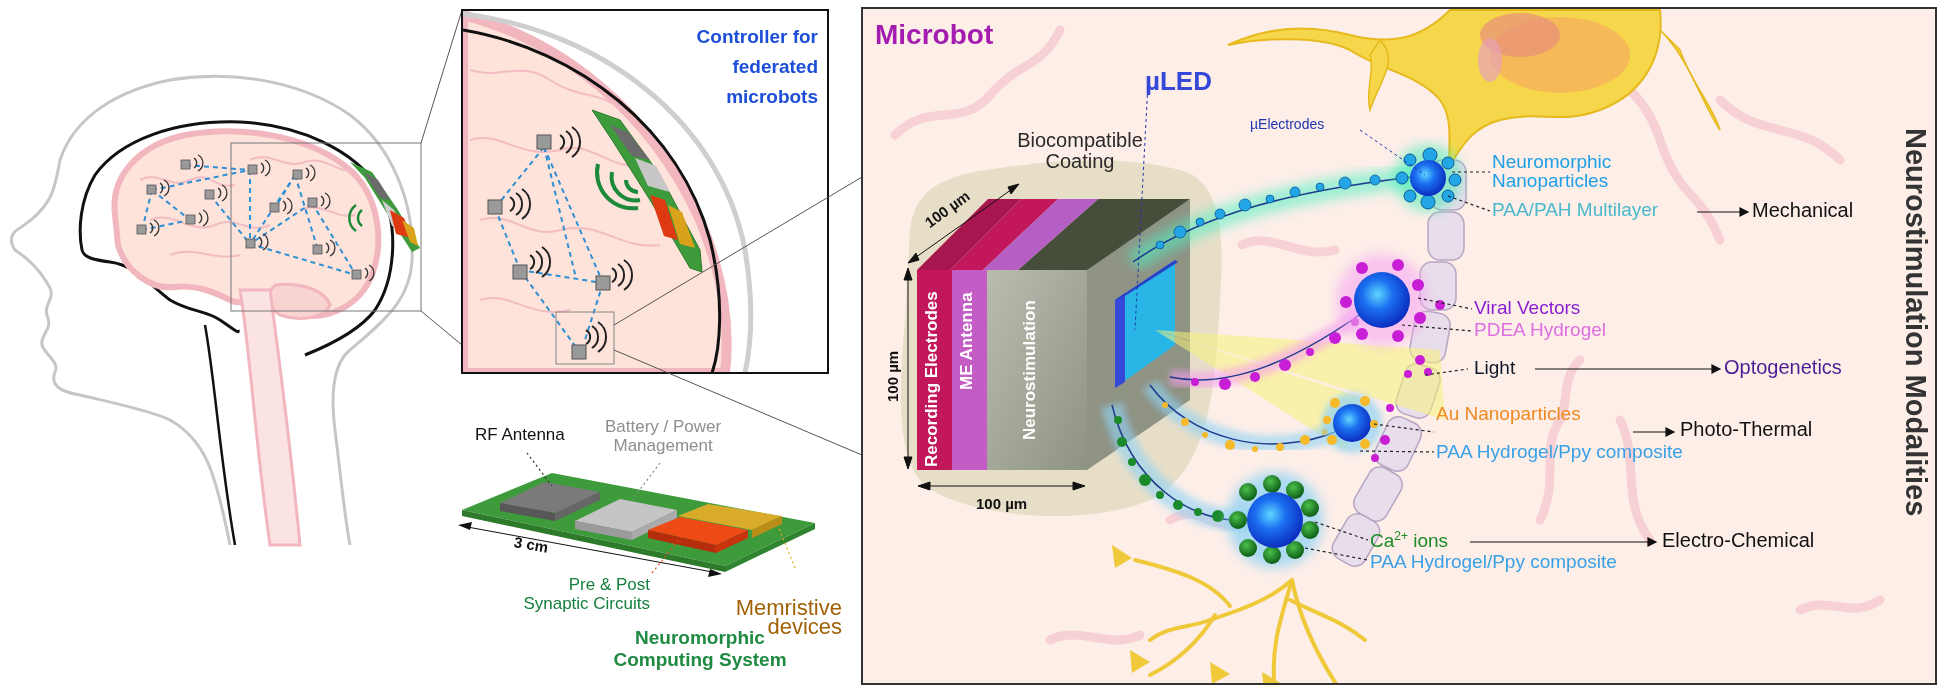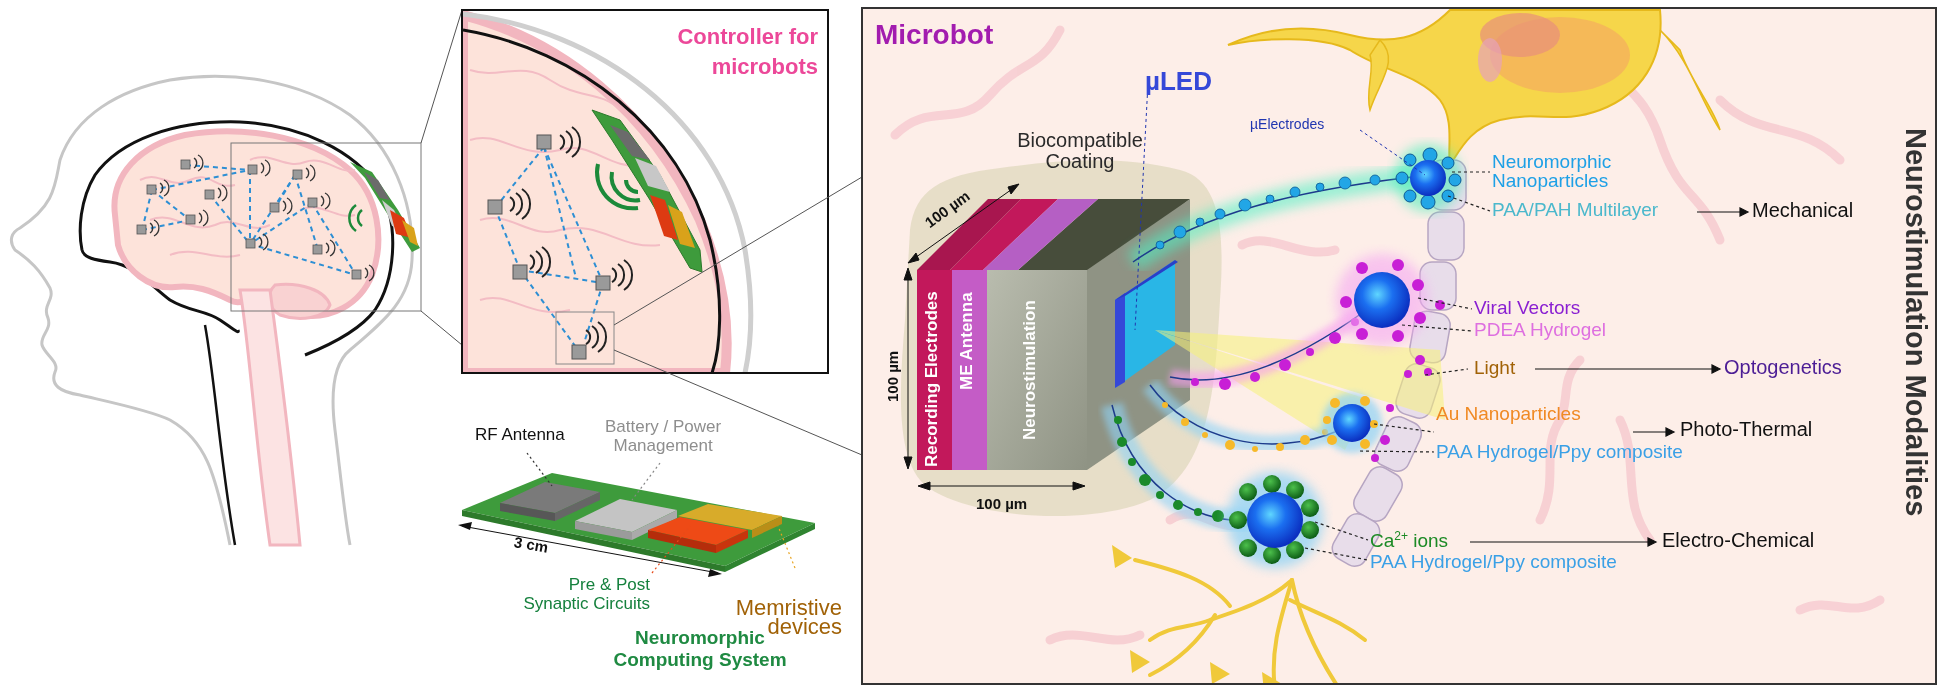--- a/index.html
+++ b/index.html
@@ -450,22 +450,23 @@
         <path d="M908 268 L904 280 L912 280 Z" fill="#111"></path>
             <path d="M908 469 L904 457 L912 457 Z" fill="#111"></path>
         <line x1="925" y1="486" x2="1078" y2="486"></line>
         <path d="M918 486 L930 482 L930 490 Z" fill="#111"></path>
             <path d="M1085 486 L1073 482 L1073 490 Z" fill="#111"></path>
       </g>
     </g>
   </g>
 </svg>
 
-<div class="t b r" style="left:560px;top:22px;width:258px;font-size:22px;color:#ec4899;line-height:30px;text-align:right;">
+<div class="t b r" style="left:560px;top:22px;width:258px;font-size:19px;color:#1d4ed8;line-height:30px;text-align:right;">
   <div>Controller for</div>
+  <div>federated</div>
   <div>microbots</div>
 </div>
 
 <div class="t" style="left:475px;top:426px;font-size:17px;color:#111;">RF Antenna</div>
 <div class="t c" style="left:605px;top:417px;font-size:17px;color:#8e8e8e;line-height:19px;">
   <div>Battery / Power</div>
   <div>Management</div>
 </div>
 <div class="t b" style="left:514px;top:537px;font-size:15px;color:#111;transform:rotate(10deg);">3 cm</div>
 <div class="t r" style="left:480px;top:575px;width:170px;font-size:17px;color:#15803d;line-height:19px;">
@@ -499,21 +500,21 @@
 <div class="t" style="left:1492px;top:152px;font-size:19px;color:#1ea0e6;line-height:19px;">
   <div>Neuromorphic</div>
   <div>Nanoparticles</div>
 </div>
 <div class="t" style="left:1492px;top:200px;font-size:19px;color:#4bb8cc;">PAA/PAH Multilayer</div>
 <div class="t" style="left:1752px;top:200px;font-size:20px;color:#111;">Mechanical</div>
 
 <div class="t" style="left:1474px;top:298px;font-size:19px;color:#8a1fd2;">Viral Vectors</div>
 <div class="t" style="left:1474px;top:320px;font-size:19px;color:#de6fe0;">PDEA Hydrogel</div>
 
-<div class="t" style="left:1474px;top:358px;font-size:19px;color:#a16207;">Light</div>
+<div class="t" style="left:1474px;top:358px;font-size:19px;color:#0f172a;">Light</div>
 <div class="t" style="left:1724px;top:357px;font-size:20px;color:#4c1d95;">Optogenetics</div>
 
 <div class="t" style="left:1436px;top:404px;font-size:19px;color:#f08a24;text-align:center;">Au Nanoparticles</div>
 <div class="t" style="left:1436px;top:442px;font-size:19px;color:#3aa0e6;">PAA Hydrogel/Ppy composite</div>
 <div class="t" style="left:1680px;top:419px;font-size:20px;color:#111;">Photo-Thermal</div>
 
 <div class="t" style="left:1370px;top:530px;font-size:19px;color:#1c8a25;">
   <span>Ca</span><sup style="font-size:12px;">2+</sup><span> ions</span>
 </div>
 <div class="t" style="left:1370px;top:552px;font-size:19px;color:#3aa0e6;">PAA Hydrogel/Ppy composite</div>

